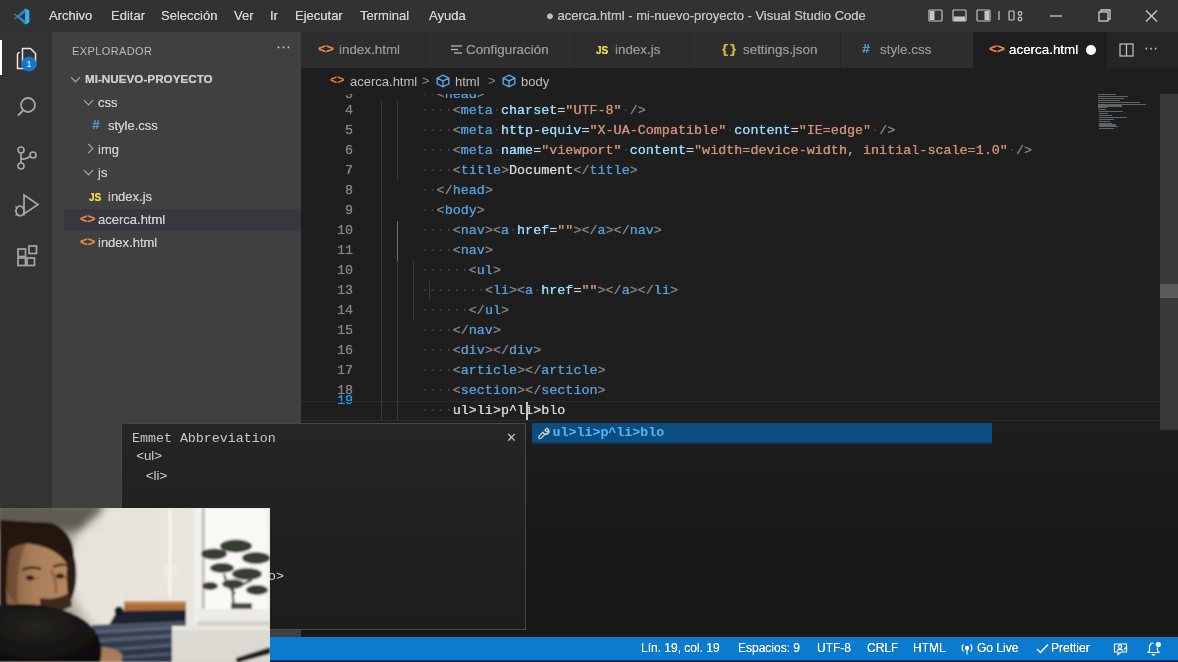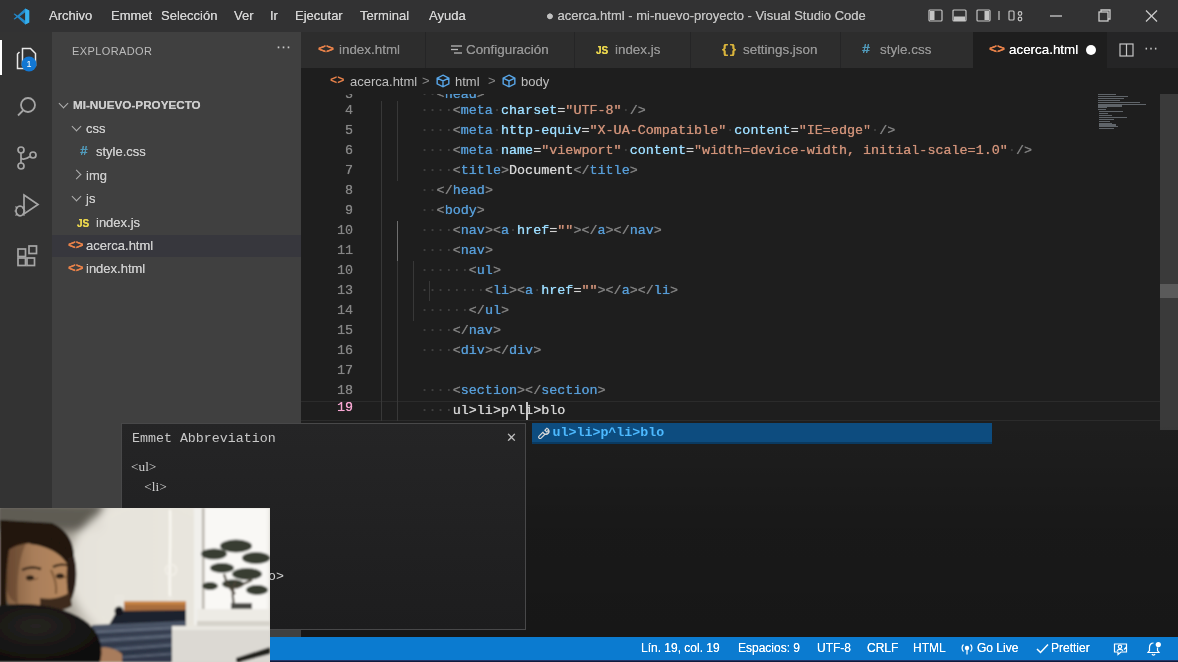--- a/index.html
+++ b/index.html
@@ -10,21 +10,21 @@
   .mono { font-family:"Liberation Mono", monospace; }
   
   #titlebar { left:0; top:0; width:1178px; height:32px; background:#323233; }
   .menu { position:absolute; top:8px; font-size:13px; color:#d2d2d2; white-space:nowrap; text-shadow:0 0 0.5px; }
   #wintitle { position:absolute; top:8px; left:546px; font-size:13px; color:#c0c0c0; text-shadow:0 0 0.5px; }
   
   #actbar { left:0; top:32px; width:52px; height:605px; background:#333333; }
   #actind { left:0; top:40px; width:2px; height:35px; background:#ffffff; }
   
   #sidebar { left:52px; top:32px; width:249px; height:605px; background:#404040; }
-  .srow { position:absolute; left:0; width:249px; height:22px; color:#cccccc; font-size:13px;margin-top:26px; }
+  .srow { position:absolute; left:12px; width:249px; height:22px; color:#cccccc; font-size:13px; }
   .srow span.lbl { position:absolute; top:3px; text-shadow:0 0 0.4px; }
   
   .chev { position:absolute; width:7px; height:7px; border-right:1.4px solid #b0b0b0; border-bottom:1.4px solid #b0b0b0; }
   .chev.down { transform:rotate(45deg); }
   .chev.right { transform:rotate(-45deg); }
   
   #tabstrip { left:301px; top:32px; width:877px; height:36px; background:#252526; }
   #tabsinactive { position:absolute; left:0; top:0; width:672px; height:36px; background:#2d2d2d; }
   .tabsep { position:absolute; top:0; width:1px; height:36px; background:#252526; }
   .tablbl { position:absolute; top:10px; font-size:13.4px; color:#949494; white-space:nowrap; text-shadow:0 0 0.4px; }
@@ -41,41 +41,41 @@
   .w { color:#d4d4d4; } .d { color:#3f3f3f; }
   .guide { position:absolute; width:1px; background:#383838; }
   
   #suggest { left:532px; top:422.5px; width:460px; height:21px; background:#0d4c7f; border-bottom:2px solid #0a3a61; }
   #suggest .lbl { position:absolute; left:20.5px; top:2.5px; font-family:"Liberation Mono", monospace;
                   font-size:13.3px; font-weight:bold; color:#4db9ff; }
   
   #emmet { left:121px; top:423px; width:405px; height:207px; background:linear-gradient(#252526, #1d1d1e); border:1px solid #484849; }
   #emmet .title { position:absolute; left:10px; top:7px; font-family:"Liberation Mono", monospace; font-size:13.3px; color:#c8c8c8; }
   #emmet .close { position:absolute; right:8px; top:6px; color:#c0c0c0; font-size:13px; }
-  #emmet pre { position:absolute; left:9px; top:33px; font-family:Liberation Serif, serif;
-               font-size:13.3px; line-height:20px; color:#cfcfcf; }
+  #emmet pre { position:absolute; left:9px; top:22px; font-family:Liberation Sans, sans-serif;
+               font-size:13.3px; line-height:20px; color:#cfcfcf;text-align:center; }
   
   #statusbar { left:0; top:637px; width:1178px; height:23px; background:#0b7bd0; }
   #statusbot { left:0; top:659.5px; width:1178px; height:2.5px; background:linear-gradient(#2a437f, #070f2a); }
   .st { position:absolute; top:4px; font-size:12px; color:#ffffff; white-space:nowrap; text-shadow:0 0 0.5px; }
   
   #webcam { left:0px; top:508px; width:270px; height:154px; overflow:hidden; background:#d8d4cc; }
 </style>
 </head>
 <body>
 <div id="stage">
 
   <div class="abs" id="titlebar">
     <svg class="abs" style="left:13px;top:8px" width="17" height="17" viewBox="0 0 32 32">
       <polygon points="23,1 8.5,14.3 3.2,10.2 1,11.2 6.5,16 1,20.8 3.2,21.8 8.5,17.7 23,31 30.5,27.4 30.5,4.6" fill="#2489ca"></polygon>
       <polygon points="23,8.2 12.5,16 23,23.8" fill="#323233"></polygon>
       <polygon points="23,1 30.5,4.6 30.5,27.4 23,31" fill="#35b0ee"></polygon>
     </svg>
     <span class="menu" style="left:49px">Archivo</span>
-    <span class="menu" style="left:111px">Emmet</span>
+    <span class="menu" style="left:111px">Editar</span>
     <span class="menu" style="left:161px">Selección</span>
     <span class="menu" style="left:234px">Ver</span>
     <span class="menu" style="left:270px">Ir</span>
     <span class="menu" style="left:295px">Ejecutar</span>
     <span class="menu" style="left:360px">Terminal</span>
     <span class="menu" style="left:429px">Ayuda</span>
     <span id="wintitle">● acerca.html - mi-nuevo-proyecto - Visual Studio Code</span>
 
     <svg class="abs" style="left:928px;top:9px" width="100" height="14" viewBox="0 0 100 14" fill="none" stroke="#c5c5c5" stroke-width="1.2">
       <rect x="1" y="1" width="13" height="11" rx="1"></rect>
@@ -243,23 +243,24 @@
       <div class="cl code" style="top:169px"><span class="d">······</span><span class="p">&lt;</span><span class="t">ul</span><span class="p">&gt;</span></div>
       <div class="num" style="top:189px;color:#858585">13</div>
       <div class="cl code" style="top:189px"><span class="d">········</span><span class="p">&lt;</span><span class="t">li</span><span class="p">&gt;&lt;</span><span class="t">a</span><span class="d">·</span><span class="a">href</span><span class="w">=</span><span class="s">""</span><span class="p">&gt;&lt;/</span><span class="t">a</span><span class="p">&gt;&lt;/</span><span class="t">li</span><span class="p">&gt;</span></div>
       <div class="num" style="top:209px;color:#858585">14</div>
       <div class="cl code" style="top:209px"><span class="d">······</span><span class="p">&lt;/</span><span class="t">ul</span><span class="p">&gt;</span></div>
       <div class="num" style="top:229px;color:#858585">15</div>
       <div class="cl code" style="top:229px"><span class="d">····</span><span class="p">&lt;/</span><span class="t">nav</span><span class="p">&gt;</span></div>
       <div class="num" style="top:249px;color:#858585">16</div>
       <div class="cl code" style="top:249px"><span class="d">····</span><span class="p">&lt;</span><span class="t">div</span><span class="p">&gt;&lt;/</span><span class="t">div</span><span class="p">&gt;</span></div>
       <div class="num" style="top:269px;color:#858585">17</div>
+      <div class="cl code" style="top:269px"><span class="d">····</span><span class="p">&lt;</span><span class="t">article</span><span class="p">&gt;&lt;/</span><span class="t">article</span><span class="p">&gt;</span></div>
       <div class="num" style="top:289px;color:#858585">18</div>
       <div class="cl code" style="top:289px"><span class="d">····</span><span class="p">&lt;</span><span class="t">section</span><span class="p">&gt;&lt;/</span><span class="t">section</span><span class="p">&gt;</span></div>
-      <div class="num" style="top:306px;color:#f9a8d4">19</div>
+      <div class="num" style="top:299px;color:#0ea5e9">19</div>
       <div class="cl code" style="top:309px"><span class="d">····</span><span class="w">ul&gt;li&gt;p^li&gt;blo</span></div>
       <div class="abs" style="left:0;top:309px;width:860px;height:19.5px;border-top:1px solid #2b2b2b;border-bottom:1px solid #2b2b2b"></div>
       <div class="abs" style="left:224.9px;top:310px;width:1.8px;height:18px;background:#c8c8c8"></div>
       <div class="guide" style="left:80.4px;top:9px;height:320px;"></div>
       <div class="guide" style="left:96.4px;top:9px;height:80px;"></div>
       <div class="guide" style="left:96.4px;top:129px;height:200px;"></div>
       <div class="guide" style="left:96.4px;top:129px;height:40px;background:#6f6f6f"></div>
       <div class="guide" style="left:112.4px;top:169px;height:60px;"></div>
       <div class="guide" style="left:128.4px;top:189px;height:20px;"></div>
       <div class="abs" style="left:795px;top:1px;width:54px;height:40px">

